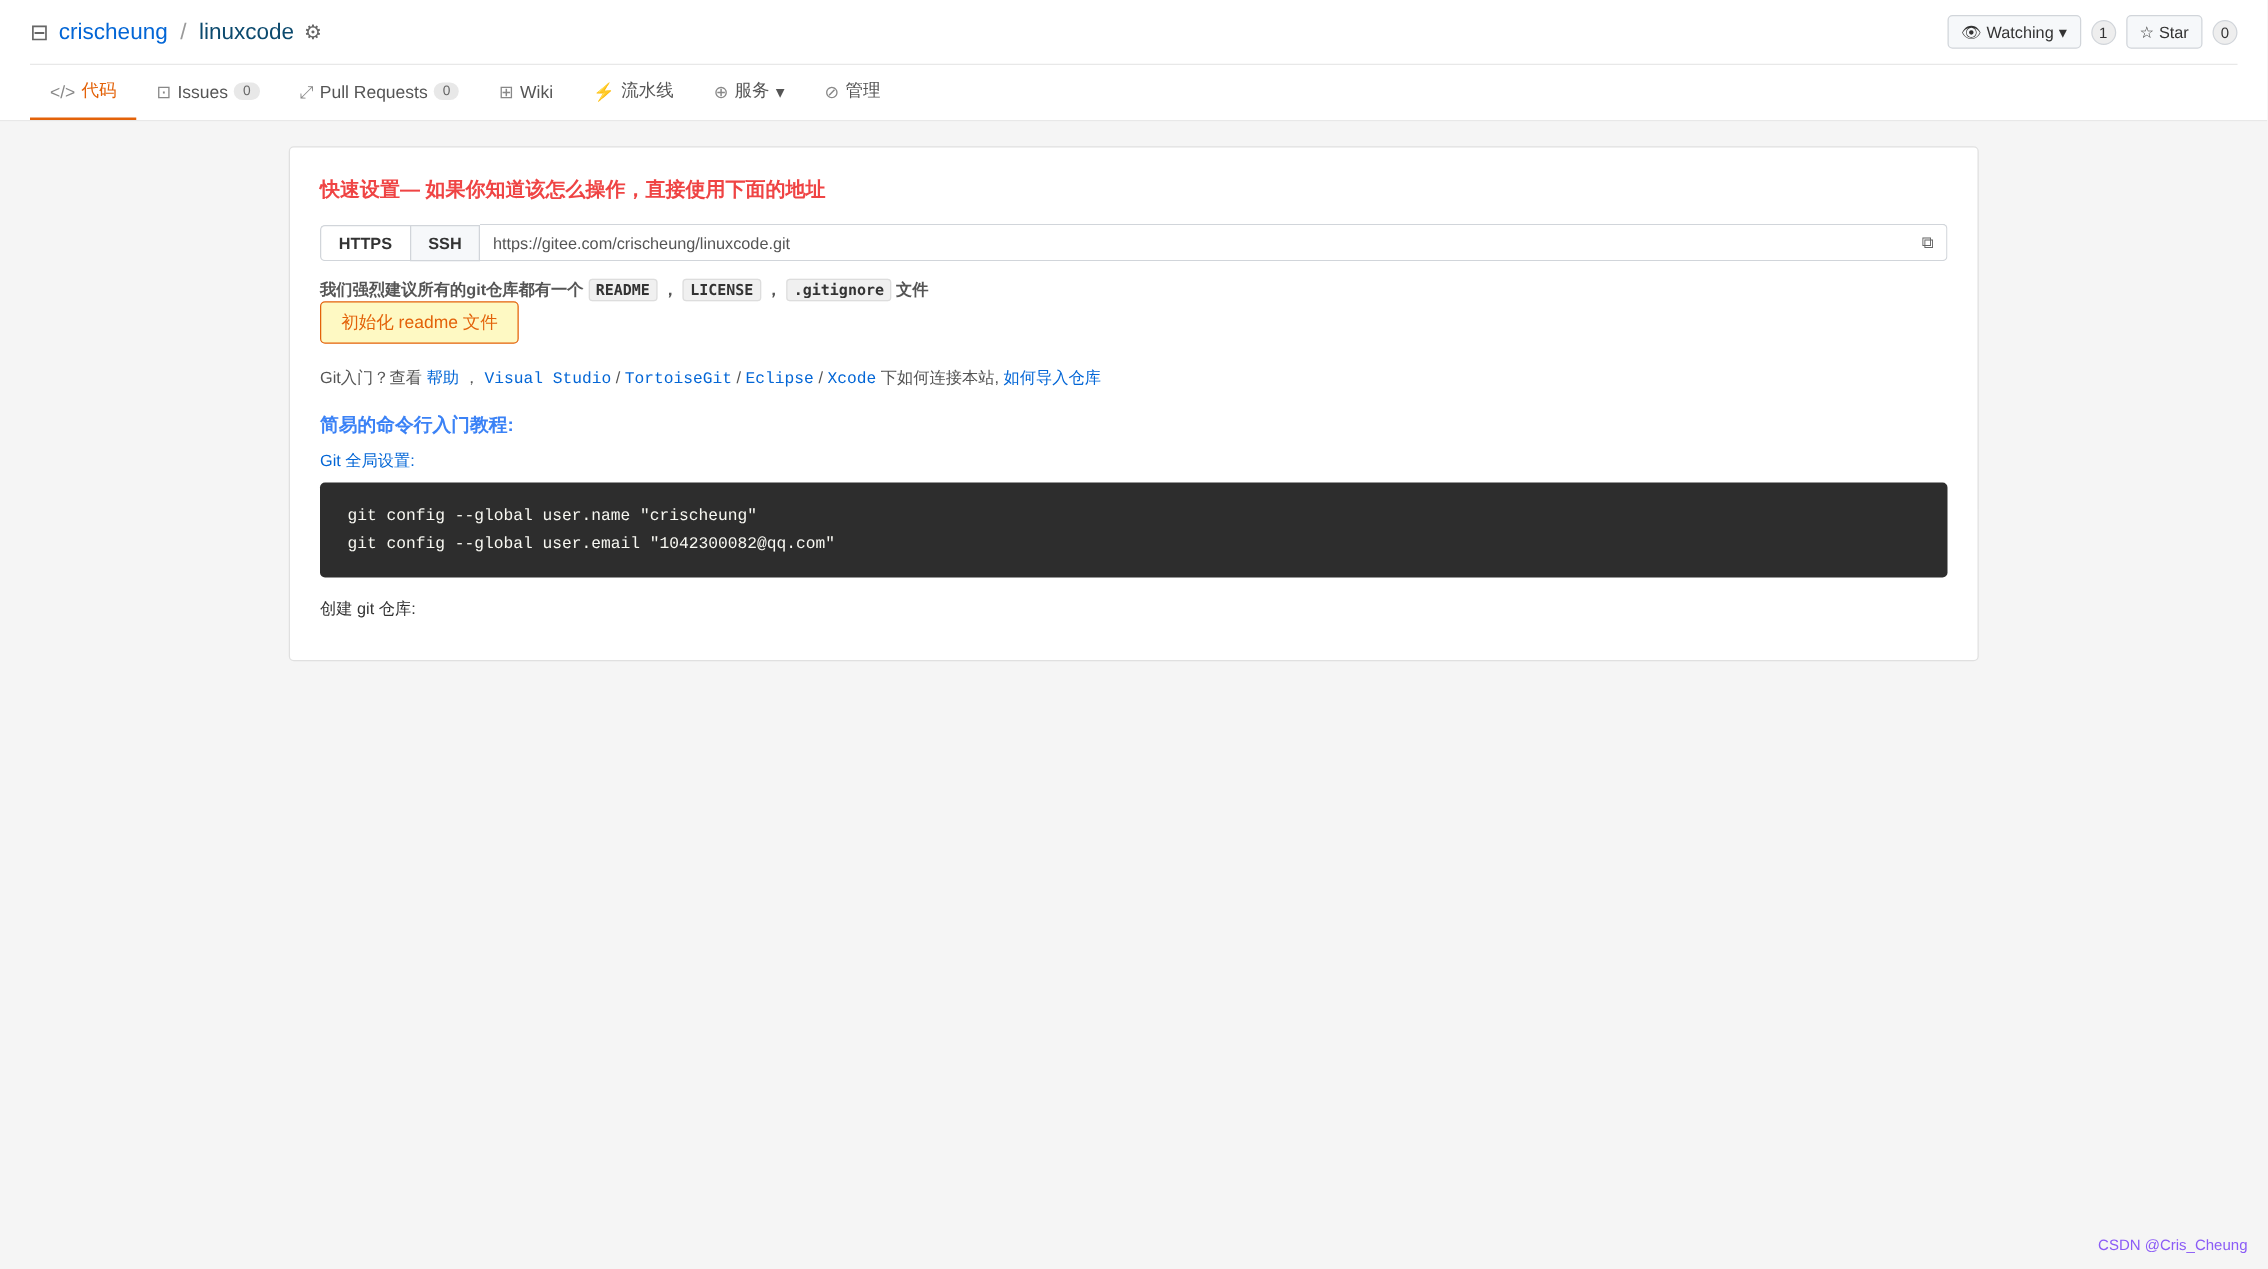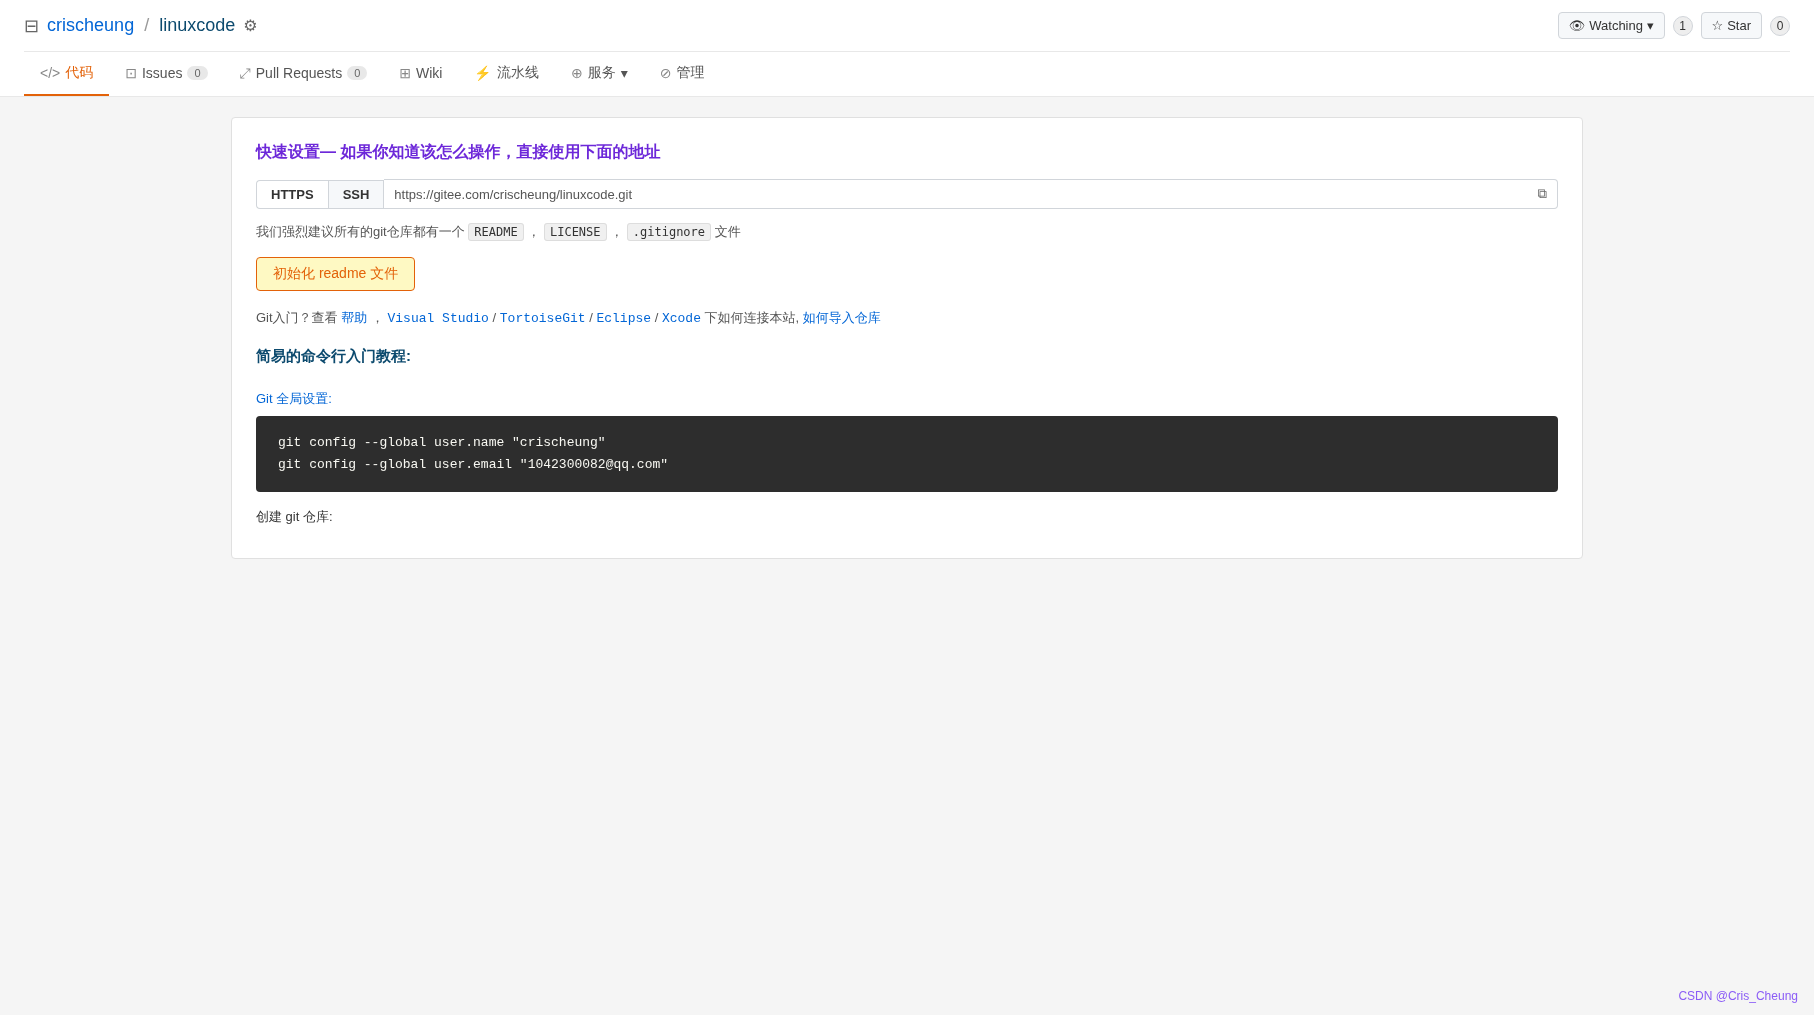--- a/index.html
+++ b/index.html
@@ -118,21 +118,21 @@
       background: #fff;
       border: 1px solid #e0e0e0;
       border-radius: 4px;
       padding: 24px;
     }
 
     .quick-setup-title {
       font-size: 16px;
       font-weight: 600;
       margin-bottom: 16px;
-      color: #6d28d9;
+      color: #ef4444;
     }
 
     .url-row {
       display: flex;
       align-items: center;
       gap: 0;
       margin-bottom: 14px;
     }
     .btn-proto {
       border: 1px solid #d1d5da;
@@ -176,21 +176,21 @@
       padding: 6px 10px;
       cursor: pointer;
       color: #666;
       background: none;
       border: none;
     }
 
     .recommend-text {
       font-size: 13px;
       color: #555;
-      margin-bottom: 16px;
+      font-weight: bold;
     }
     .recommend-text code {
       background: #f0f0f0;
       border: 1px solid #ddd;
       border-radius: 3px;
       padding: 1px 5px;
       font-family: monospace;
       font-size: 12px;
       color: #333;
     }
@@ -209,22 +209,22 @@
     .git-intro-line {
       font-size: 13px;
       color: #555;
       margin-bottom: 20px;
     }
     .git-intro-line a { color: #0366d6; text-decoration: none; font-family: Liberation Mono, monospace; }
 
     .section-title {
       font-size: 15px;
       font-weight: 600;
-      margin-bottom: 24px;
-      color: #0c4a6e;
+      margin-bottom: 10px;
+      color: #3b82f6;
     }
     .section-subtitle {
       font-size: 13px;
       color: #0366d6;
       margin-bottom: 8px;
     }
 
     .code-block {
       background: #2d2d2d;
       border-radius: 4px;

